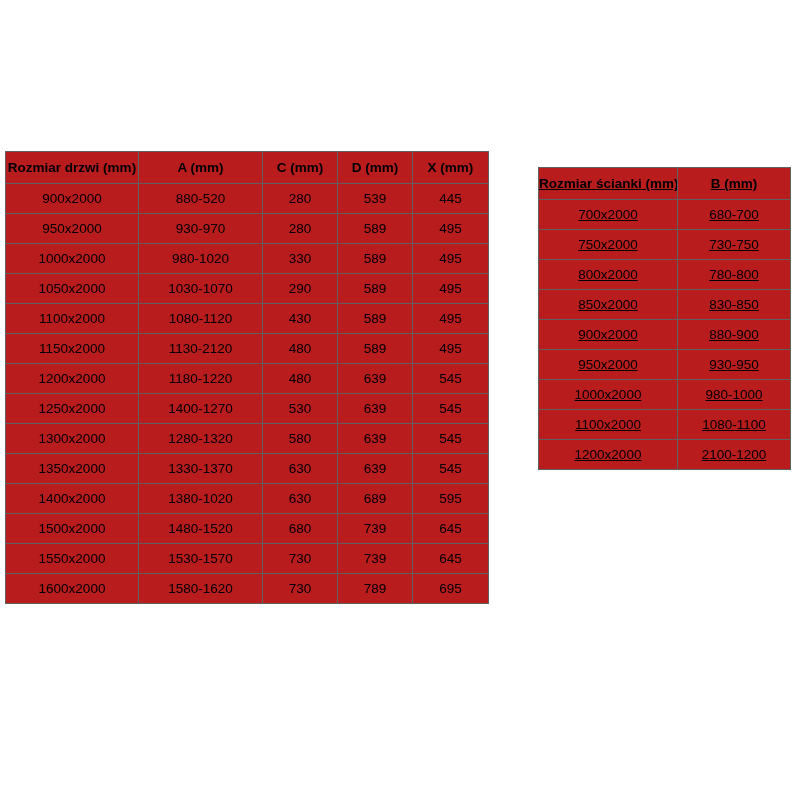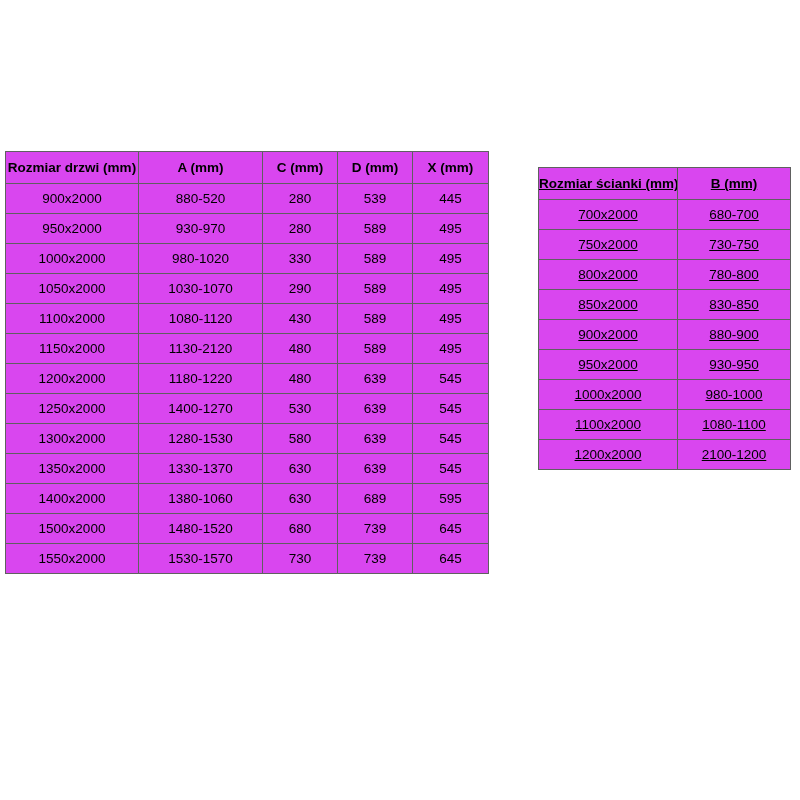--- a/index.html
+++ b/index.html
@@ -16,21 +16,21 @@
     font-family: "Liberation Sans", sans-serif;
     color: #000000;
   }
   table.spec-table {
     position: absolute;
     border-collapse: collapse;
     table-layout: fixed;
     font-family: "Liberation Sans", sans-serif;
     font-size: 13.5px;
     color: #000000;
-    background: #d946ef;
+    background: #b91c1c;
   }
   table.spec-table th,
   table.spec-table td {
     border: 1px solid #606060;
     text-align: center;
     vertical-align: middle;
     padding: 0;
     height: 29px;
     overflow: hidden;
     white-space: nowrap;
@@ -125,52 +125,59 @@
         </tr>
         <tr>
           <td>1250x2000</td>
           <td>1400-1270</td>
           <td>530</td>
           <td>639</td>
           <td>545</td>
         </tr>
         <tr>
           <td>1300x2000</td>
-          <td>1280-1530</td>
+          <td>1280-1320</td>
           <td>580</td>
           <td>639</td>
           <td>545</td>
         </tr>
         <tr>
           <td>1350x2000</td>
           <td>1330-1370</td>
           <td>630</td>
           <td>639</td>
           <td>545</td>
         </tr>
         <tr>
           <td>1400x2000</td>
-          <td>1380-1060</td>
+          <td>1380-1020</td>
           <td>630</td>
           <td>689</td>
           <td>595</td>
         </tr>
         <tr>
           <td>1500x2000</td>
           <td>1480-1520</td>
           <td>680</td>
           <td>739</td>
           <td>645</td>
         </tr>
         <tr>
           <td>1550x2000</td>
           <td>1530-1570</td>
           <td>730</td>
           <td>739</td>
           <td>645</td>
+        </tr>
+        <tr>
+          <td>1600x2000</td>
+          <td>1580-1620</td>
+          <td>730</td>
+          <td>789</td>
+          <td>695</td>
         </tr>
       </tbody>
   </table>
 
   <table id="walls-table" class="spec-table">
     <colgroup>
       <col style="width:139px">
       <col style="width:113px">
     </colgroup>
     <thead>

